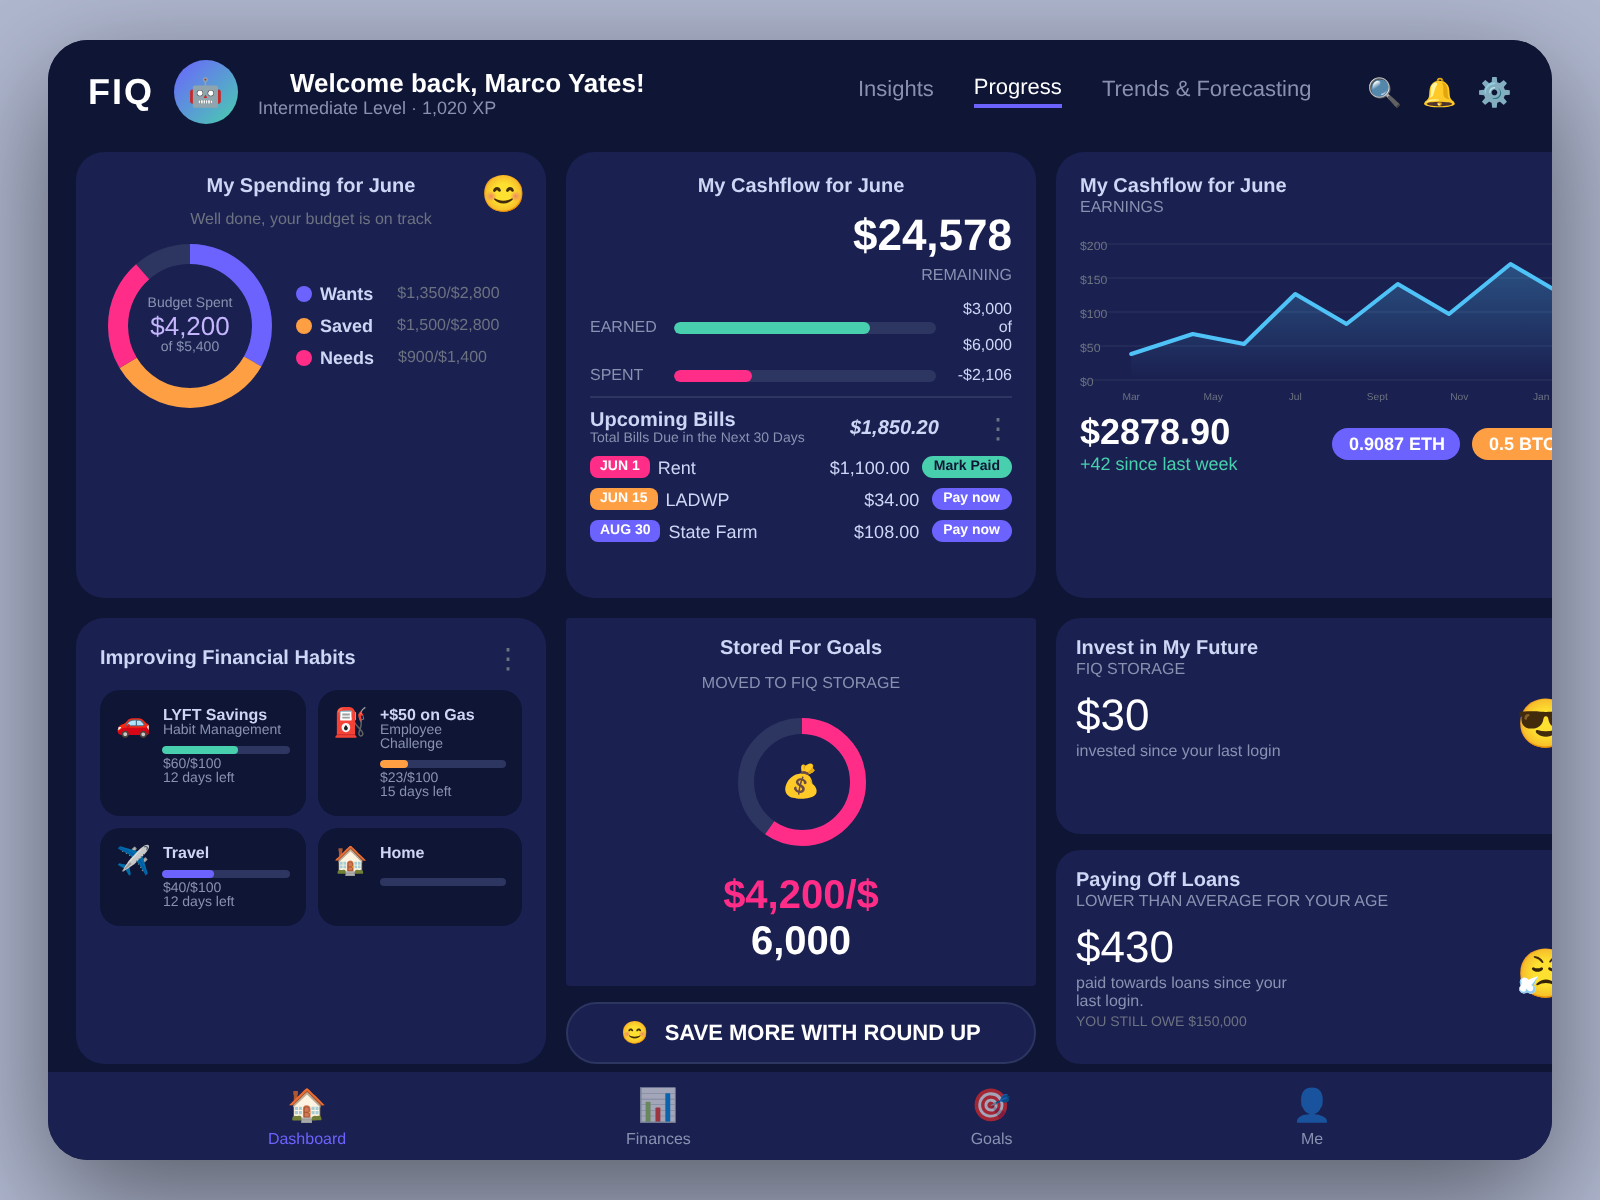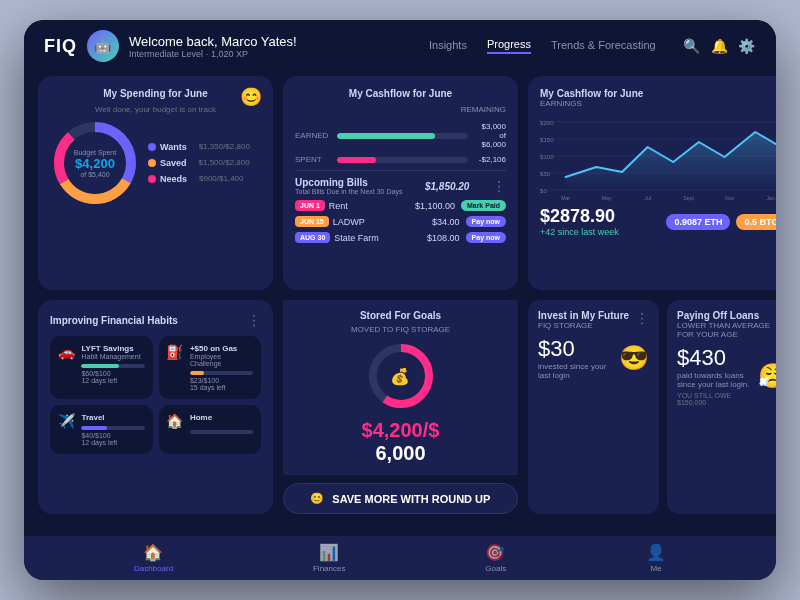--- a/index.html
+++ b/index.html
@@ -24,32 +24,32 @@
       background: #0f1535;
     }
     .logo { color: #fff; font-weight: 800; font-size: 18px; letter-spacing: 1px; }
     .avatar-circle {
       width: 32px; height: 32px; border-radius: 50%;
       background: linear-gradient(135deg, #6c63ff, #48cfad);
       display: flex; align-items: center; justify-content: center;
       font-size: 14px;
     }
     .user-info { display: flex; flex-direction: column; }
-    .user-name { color: #fff; font-size: 13px; font-weight: 400; }
+    .user-name { color: #fff; font-size: 13px; font-weight: 700; margin-left: 16px; }
     .user-level { color: #8892b0; font-size: 9px; }
     .nav-tabs { display: flex; gap: 20px; align-items: center; }
     .nav-tab { color: #8892b0; font-size: 11px; cursor: pointer; padding-bottom: 2px; }
     .nav-tab.active { color: #fff; border-bottom: 2px solid #6c63ff; }
 
     
     .content {
       flex: 1; display: grid;
       grid-template-columns: 235px 235px 270px;
       grid-template-rows: 1fr 1fr;
-      gap: 10px; padding: 8px 14px 22px;
+      gap: 10px; padding: 8px 14px 4px;
       overflow: hidden;
     }
 
     .card {
       background: #1a2050;
       border-radius: 14px;
       padding: 12px;
       position: relative;
       overflow: hidden;
     }
@@ -62,21 +62,21 @@
     
     .spending-card { grid-row: 1; grid-column: 1; }
     .donut-area { display: flex; align-items: center; gap: 8px; }
     .donut-wrap { position: relative; width: 90px; height: 90px; flex-shrink: 0; }
     .donut-center {
       position: absolute; top: 50%; left: 50%;
       transform: translate(-50%, -50%);
       text-align: center;
     }
     .donut-label { color: #8892b0; font-size: 7px; }
-    .donut-amount { color: #0ea5e9; font-size: 13px; font-weight: 700; }
+    .donut-amount { color: #c4b5fd; font-size: 13px; font-weight: 400; }
     .donut-sub { color: #8892b0; font-size: 7px; }
     .legend { display: flex; flex-direction: column; gap: 6px; flex: 1; }
     .legend-item { display: flex; flex-direction: row; }
     .legend-dot-row { display: flex; align-items: center; gap: 4px; }
     .legend-dot { width: 8px; height: 8px; border-radius: 50%; }
     .legend-name { color: #cdd6f4; font-size: 9px; font-weight: 600; }
     .legend-vals { color: #6b7280; font-size: 8px; margin-left: 12px; }
     .emoji-badge {
       position: absolute; top: 10px; right: 10px; font-size: 18px;
     }
@@ -253,20 +253,21 @@
               <span class="legend-name">Needs</span>
             </div>
             <span class="legend-vals">$900/$1,400</span>
           </div>
         </div>
       </div>
     </div>
 
     <div class="card cashflow-top">
       <div class="card-title">My Cashflow for June</div>
+      <div class="cf-big">$24,578</div>
       <div class="cf-small">REMAINING</div>
       <div class="bar-row">
         <span class="bar-label">EARNED</span>
         <div class="bar-track">
           <div class="bar-fill" style="width:75%;background:#48cfad;"></div>
         </div>
         <span class="bar-val">$3,000 of $6,000</span>
       </div>
       <div class="bar-row">
         <span class="bar-label">SPENT</span>
@@ -430,21 +431,21 @@
           <br>
           <span style="color:#ffffff;font-size:20px;font-weight:800;">6,000</span>
         </div>
       </div>
       <button class="round-up-btn">
         <span>😊</span>
         <span>SAVE MORE WITH ROUND UP</span>
       </button>
     </div>
 
-    <div style="display:flex;flex-direction:row;gap:8px;">
+    <div style="display:flex;flex-direction:column;gap:8px;">
       <div class="invest-sub-card">
         <div class="invest-title-row">
           <div>
             <div class="invest-title">Invest in My Future</div>
             <div class="invest-sub">FIQ STORAGE</div>
           </div>
           <span class="three-dots">⋮</span>
         </div>
         <div class="invest-content">
           <div>

